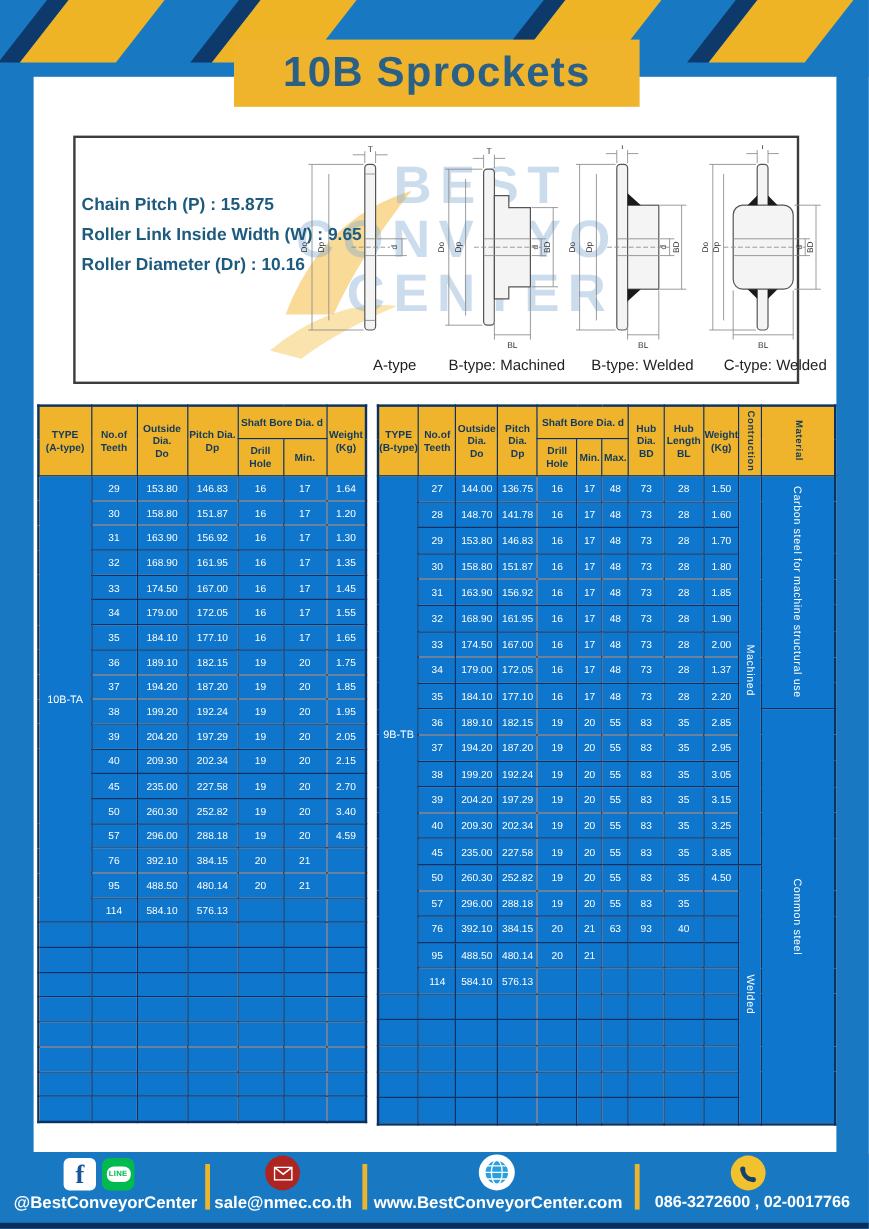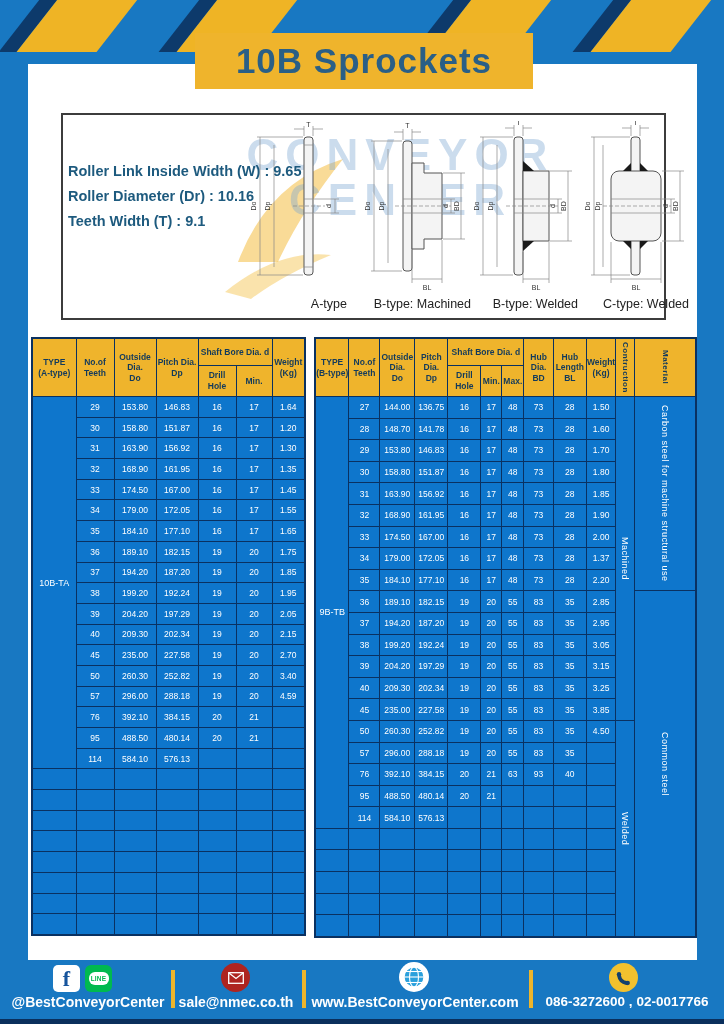--- a/index.html
+++ b/index.html
@@ -80,28 +80,29 @@
 
   <div class="diagram-box">
 
     <div class="bird">
       <svg width="170" height="165" viewBox="0 0 170 165">
         <path d="M35,125 Q65,45 140,22 Q98,75 75,125 Z" fill="#f3b82f" opacity="0.5"></path>
         <path d="M22,155 Q75,112 128,118 Q80,138 48,162 Z" fill="#f3b82f" opacity="0.4"></path>
       </svg>
     </div>
     <div class="watermark">
+      <div>BEST</div>
       <div>CONVEYOR</div>
       <div>CENTER</div>
     </div>
 
     <div class="specs" id="specs">
+        <div class="spec-line">Chain Pitch (P) : 15.875</div>
         <div class="spec-line">Roller Link Inside Width (W) : 9.65</div>
         <div class="spec-line">Roller Diameter (Dr) : 10.16</div>
-        <div class="spec-line">Teeth Width (T) : 9.1</div>
       </div>
 
     <div class="diag-cell" style="left:180px;width:104px;">
       <svg class="dgsvg" width="100" height="172" viewBox="0 0 100 172">
         <g stroke="#555" stroke-width="1" fill="#f4f4f4">
           <rect x="57" y="16" width="9" height="138" rx="3"></rect>
         </g>
         <g stroke="#888" stroke-width="0.7" fill="none">
           <line x1="57" y1="24" x2="66" y2="24"></line>
             <line x1="57" y1="146" x2="66" y2="146"></line>

